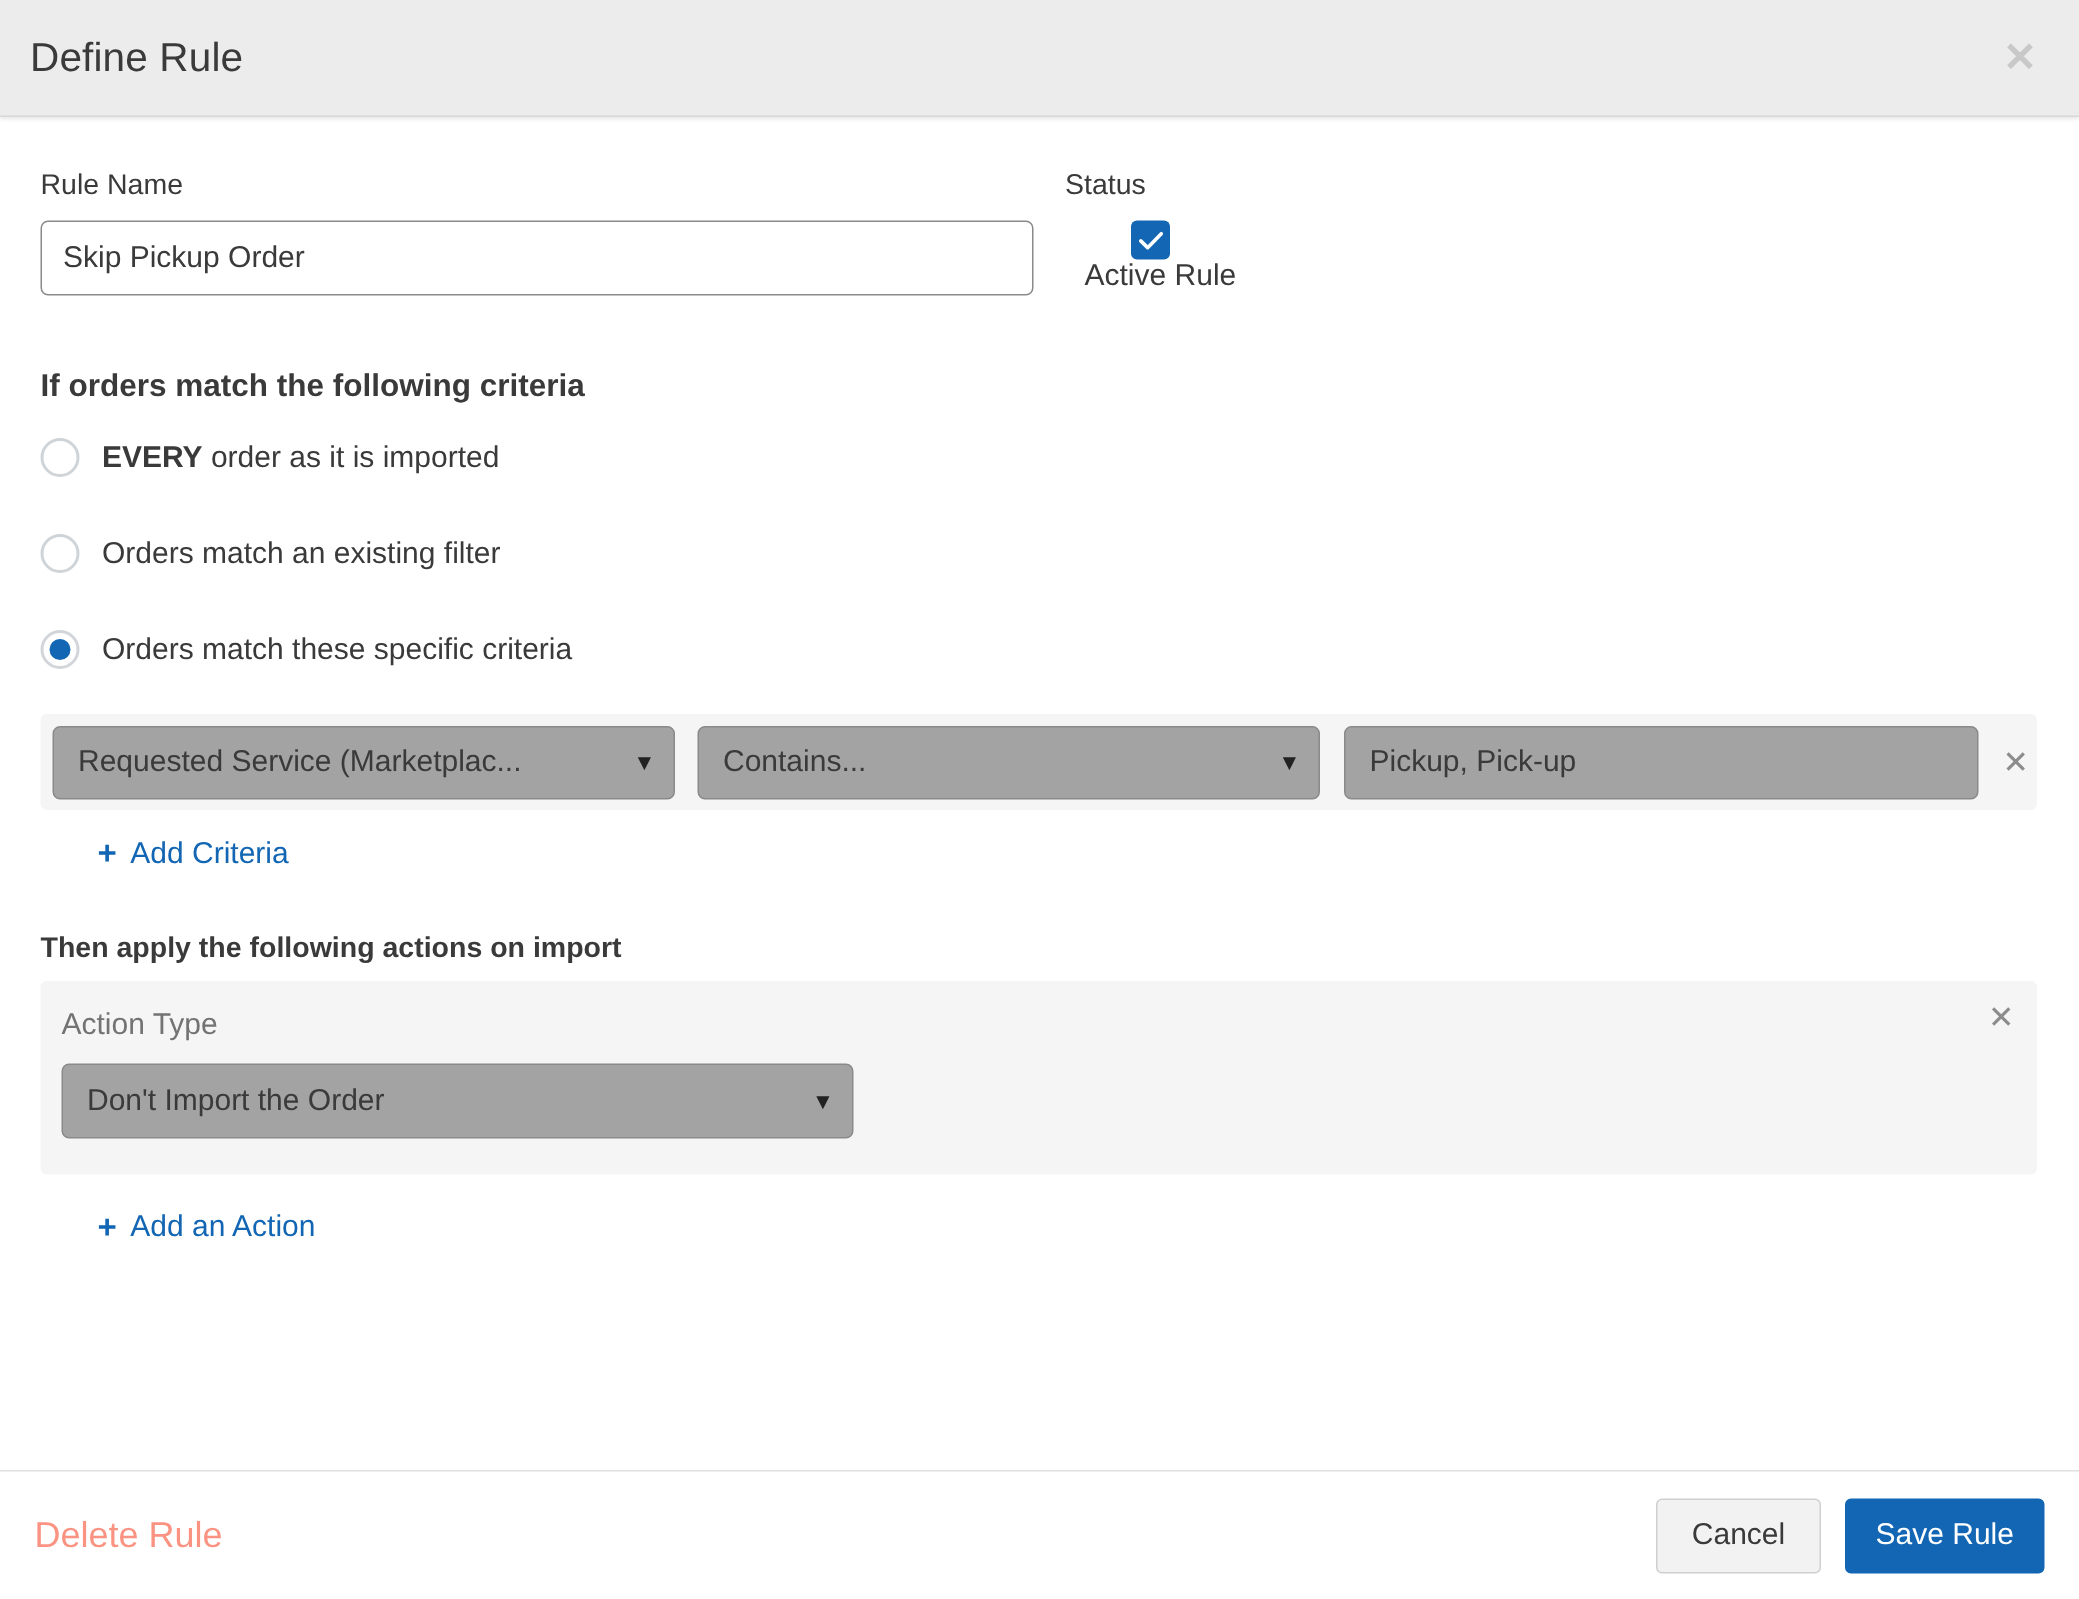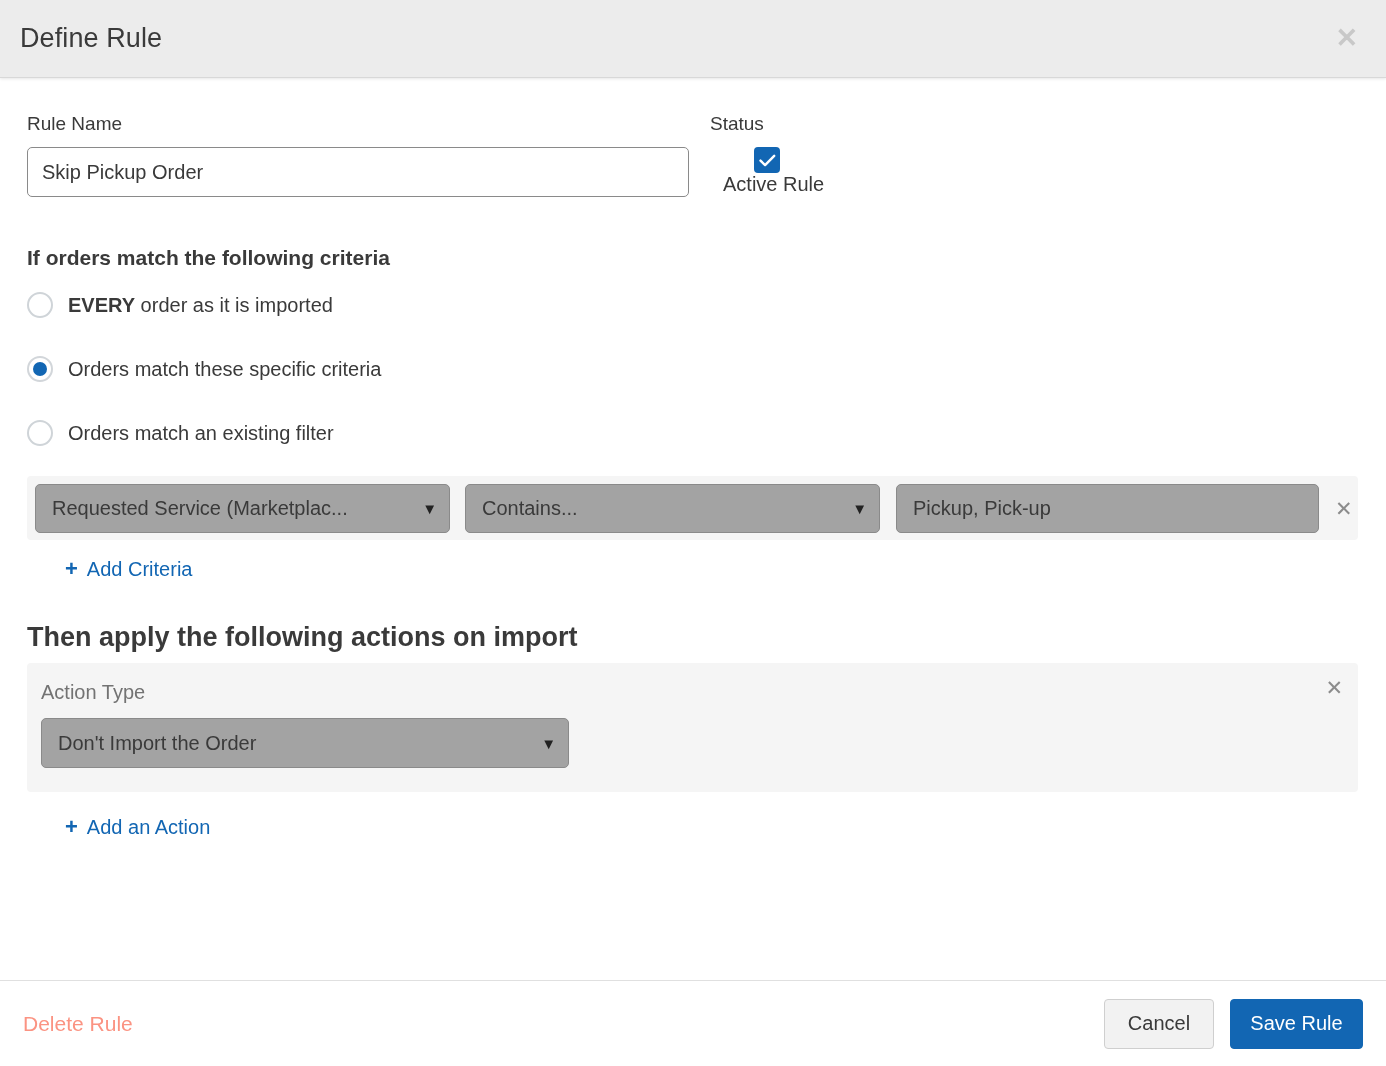--- a/index.html
+++ b/index.html
@@ -227,21 +227,21 @@
     text-decoration: none;
   }
   .add-link .plus {
     font-weight: bold;
     font-size: 22px;
     margin-right: 9px;
   }
 
   
   .actions-heading {
-    font-size: 27px;
+    font-size: 19px;
     font-weight: bold;
     color: #3a3a3a;
     margin-top: 40px;
     margin-bottom: 10px;
   }
   .action-panel {
     background: #f5f5f5;
     border-radius: 4px;
     width: 1331px;
     box-sizing: border-box;
@@ -275,21 +275,21 @@
     height: 86px;
     border-top: 1px solid #e0e0e0;
     display: flex;
     align-items: center;
     justify-content: space-between;
     padding: 0 23px;
     box-sizing: border-box;
   }
   .delete-link {
     color: #fb9382;
-    font-size: 21px;
+    font-size: 24px;
     cursor: pointer;
     text-decoration: none;
   }
   .footer-buttons { display: flex; align-items: center; }
   .btn {
     font-family: "Liberation Sans", sans-serif;
     font-size: 20px;
     border-radius: 4px;
     cursor: pointer;
     height: 50px;
@@ -344,26 +344,26 @@
 
     
     <div class="section-heading">If orders match the following criteria</div>
 
     <div class="radio-list">
       <div class="radio-line">
         <span class="radio"></span>
         <span class="radio-label"><b>EVERY</b><span> order as it is imported</span></span>
       </div>
       <div class="radio-line">
+        <span class="radio"></span>
+        <span class="radio-label">Orders match an existing filter</span>
+      </div>
+      <div class="radio-line">
         <span class="radio checked"></span>
         <span class="radio-label">Orders match these specific criteria</span>
-      </div>
-      <div class="radio-line">
-        <span class="radio"></span>
-        <span class="radio-label">Orders match an existing filter</span>
       </div>
     </div>
 
     <div class="criteria-panel">
       <div class="select-box field-select">
         <span class="sel-text">Requested Service (Marketplac...</span>
         <span class="caret">▼</span>
       </div>
       <div class="select-box operator-select">
         <span class="sel-text">Contains...</span>

